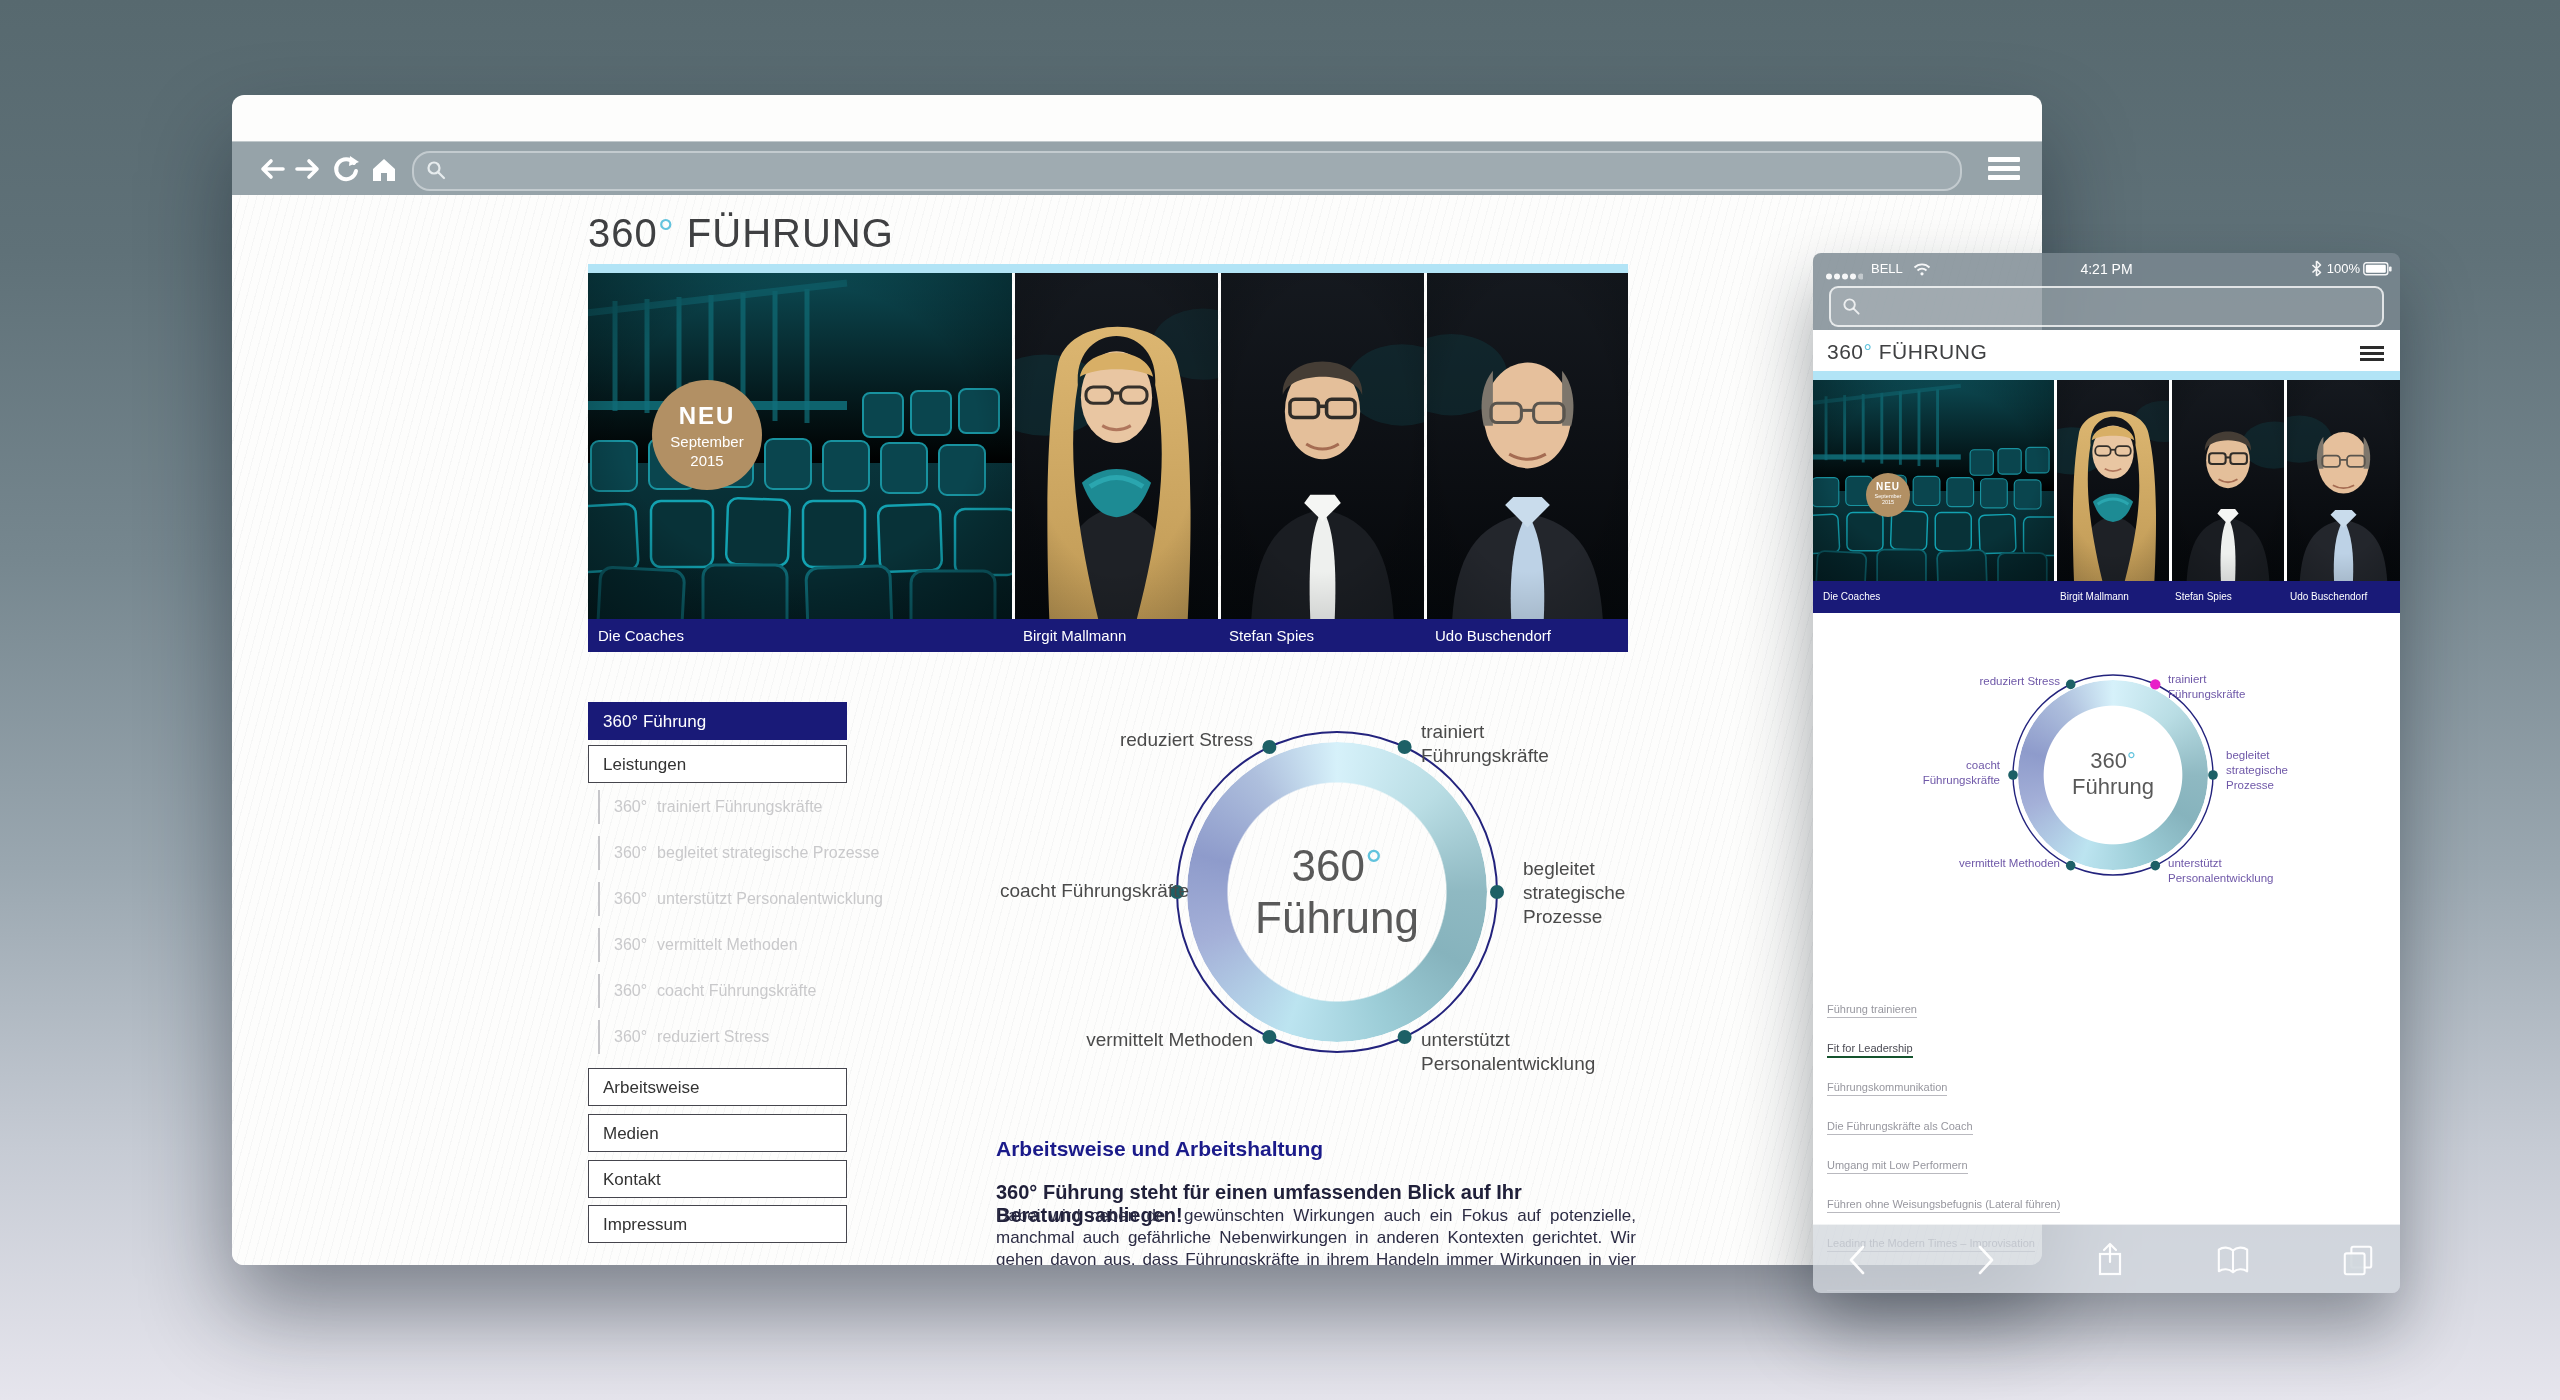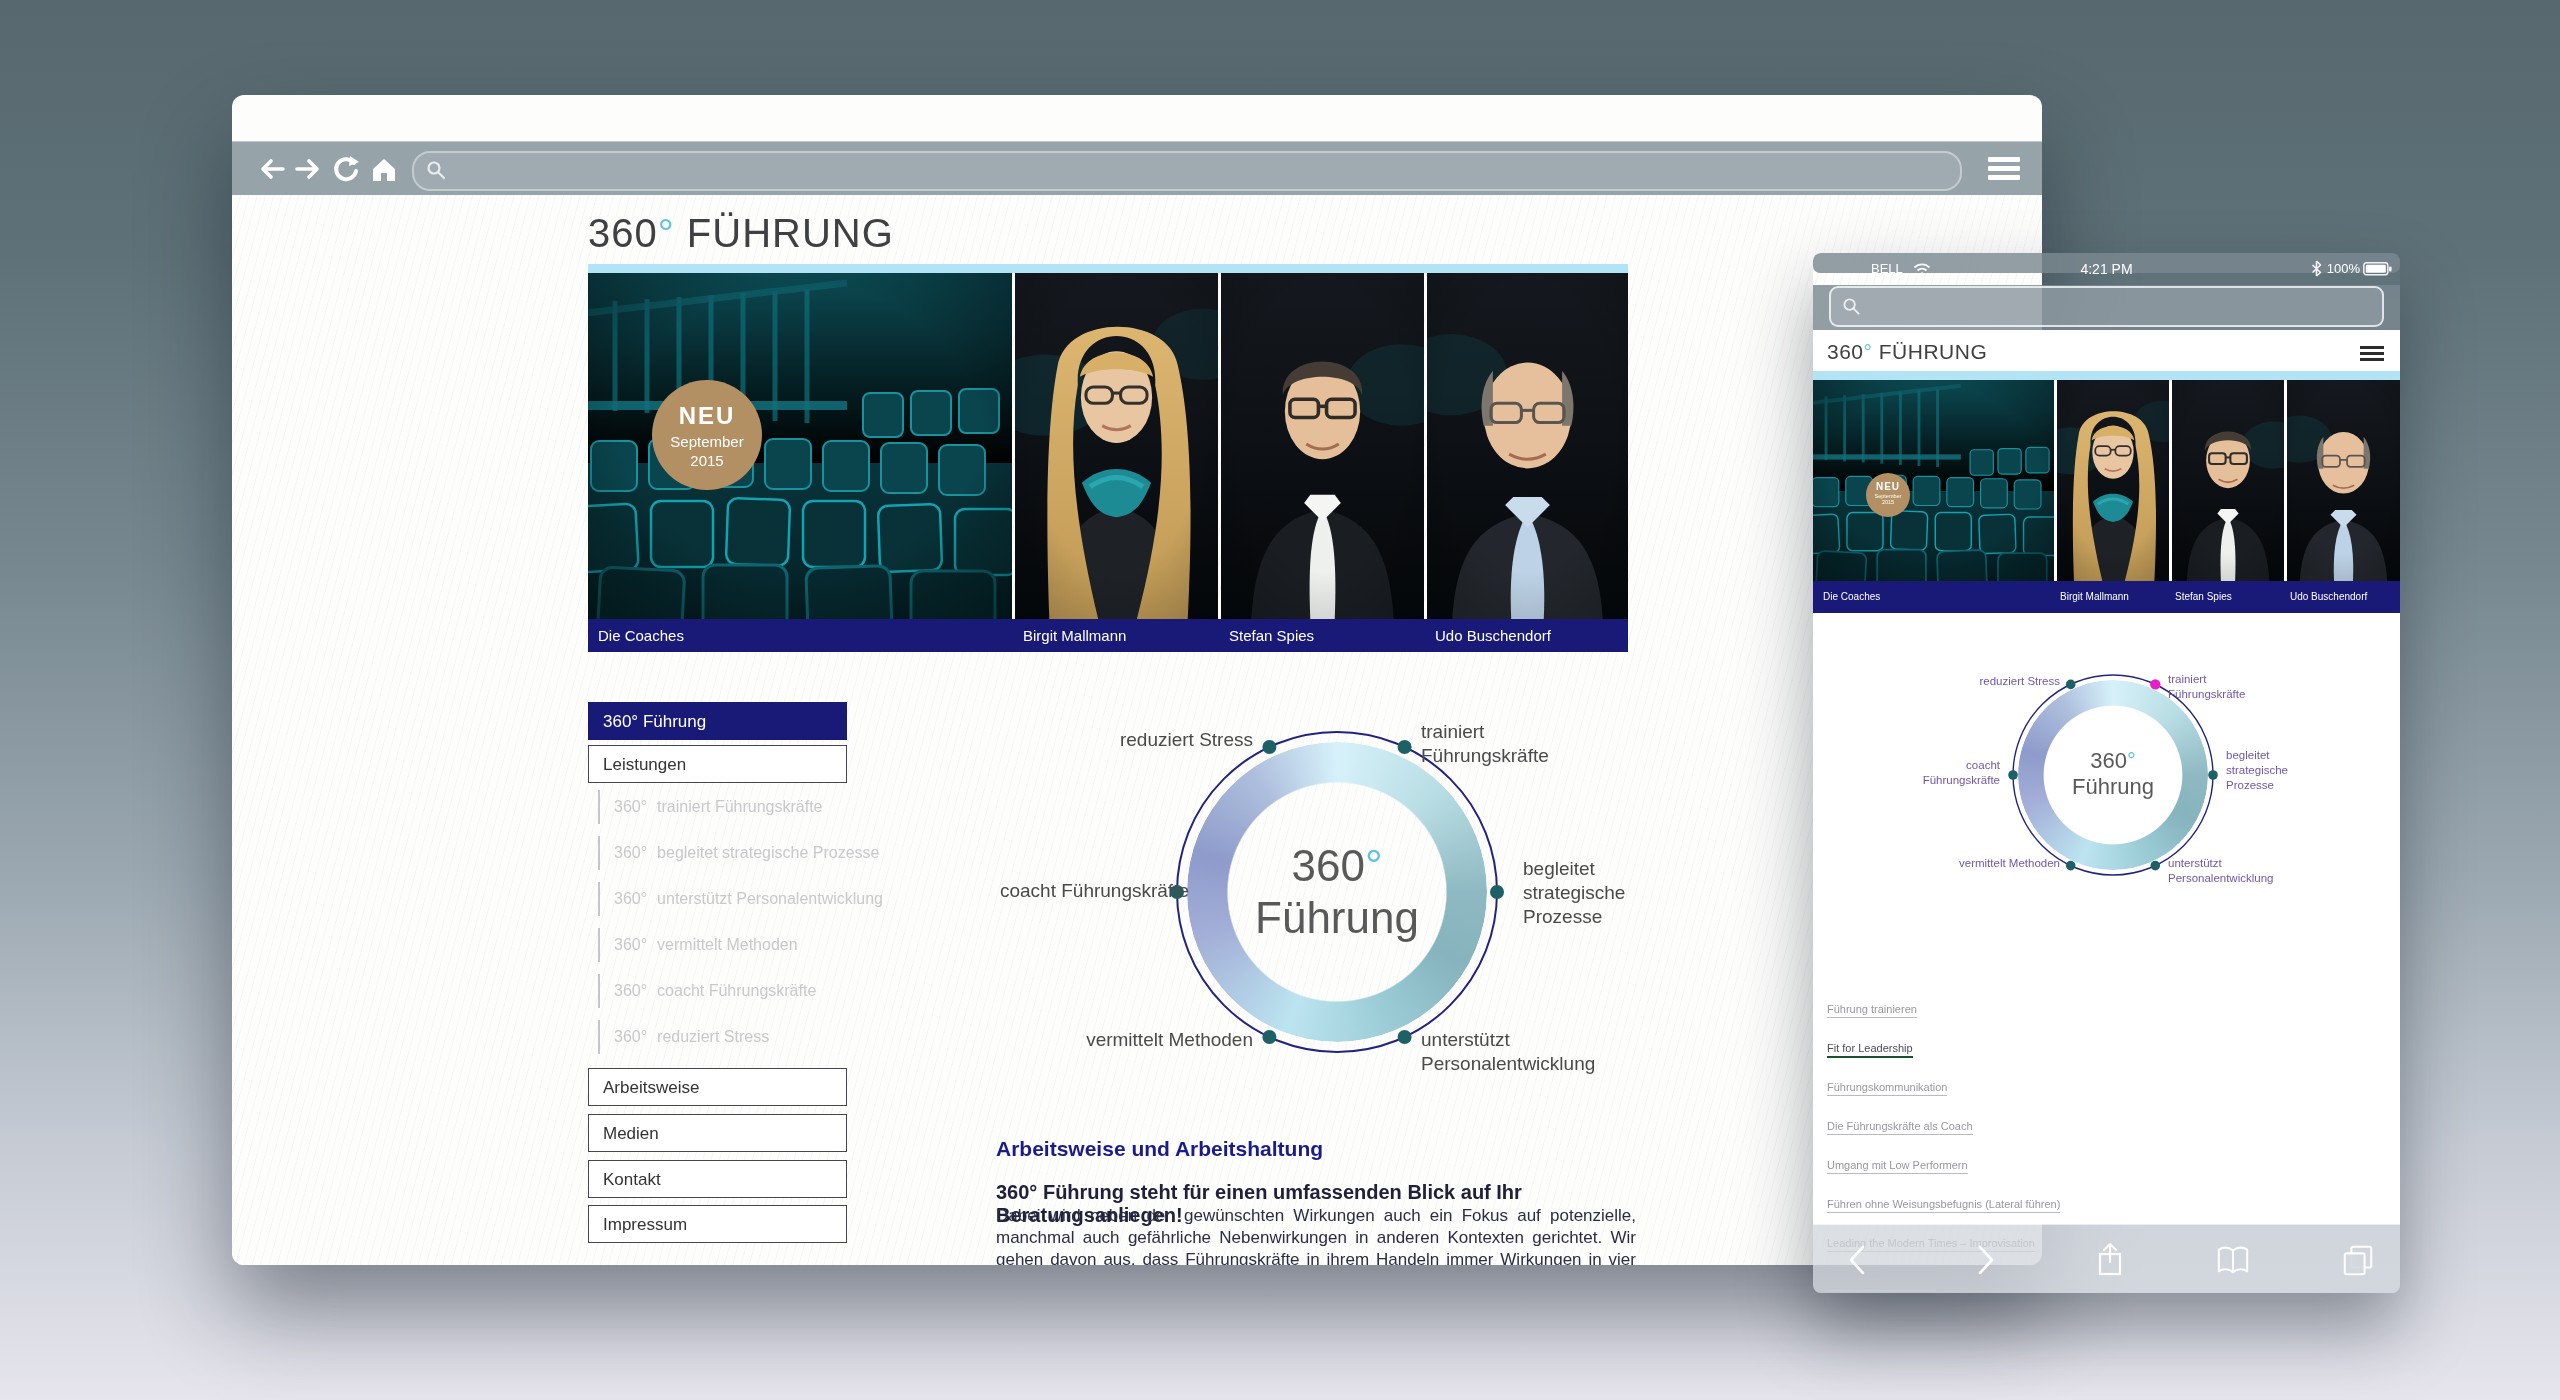--- a/index.html
+++ b/index.html
@@ -60,21 +60,21 @@
   .dcenter{position:absolute;left:0;right:0;top:118px;text-align:center;font-size:44px;font-weight:300;color:#595959;line-height:1.18;}
   .dlab{position:absolute;font-size:19px;color:#4a4a4a;line-height:1.25;}
   .dlab.r{text-align:right;}
   
   .art-head{position:absolute;left:764px;top:942px;font-size:21px;font-weight:bold;color:#1b1b8a;}
   .art-lead{position:absolute;left:764px;top:986px;width:640px;font-size:20px;font-weight:bold;color:#20203a;}
   .art-body{position:absolute;left:764px;top:1010px;width:640px;font-size:17px;line-height:22px;color:#2c2c44;text-align:justify;}
   
   .phone{position:absolute;left:1813px;top:253px;width:587px;height:1040px;border-radius:8px;
     box-shadow:0 35px 70px rgba(15,25,35,.4);overflow:hidden;}
-  .p-status{position:absolute;left:0;top:0;width:100%;height:20px;background:rgba(122,136,144,.82);color:#fff;border-radius:7px;}
+  .p-status{position:absolute;left:0;top:0;width:100%;height:32px;background:rgba(122,136,144,.82);color:#fff;}
   .p-chrome{position:absolute;left:0;top:32px;width:100%;height:45px;background:rgba(122,136,144,.82);}
   .p-search{position:absolute;left:16px;top:1px;width:551px;height:37px;border:2px solid rgba(255,255,255,.75);
     border-radius:9px;background:rgba(255,255,255,.14);}
   .p-page{position:absolute;left:0;top:77px;width:100%;height:894px;background:#fff;}
   .p-title{position:absolute;left:14px;top:10px;font-size:21px;font-weight:300;letter-spacing:.5px;color:#3f4042;}
   .p-hamb{position:absolute;right:16px;top:16px;width:24px;}
   .p-hamb i{display:block;height:3px;margin-bottom:3px;background:#2c2c2c;}
   .p-cyan{position:absolute;left:0;top:41px;width:100%;height:9px;background:#b2e4f6;}
   .p-banner{position:absolute;left:0;top:50px;width:587px;height:233px;}
   .p-panel{position:absolute;top:0;height:201px;background:#0a0d11;overflow:hidden;}

